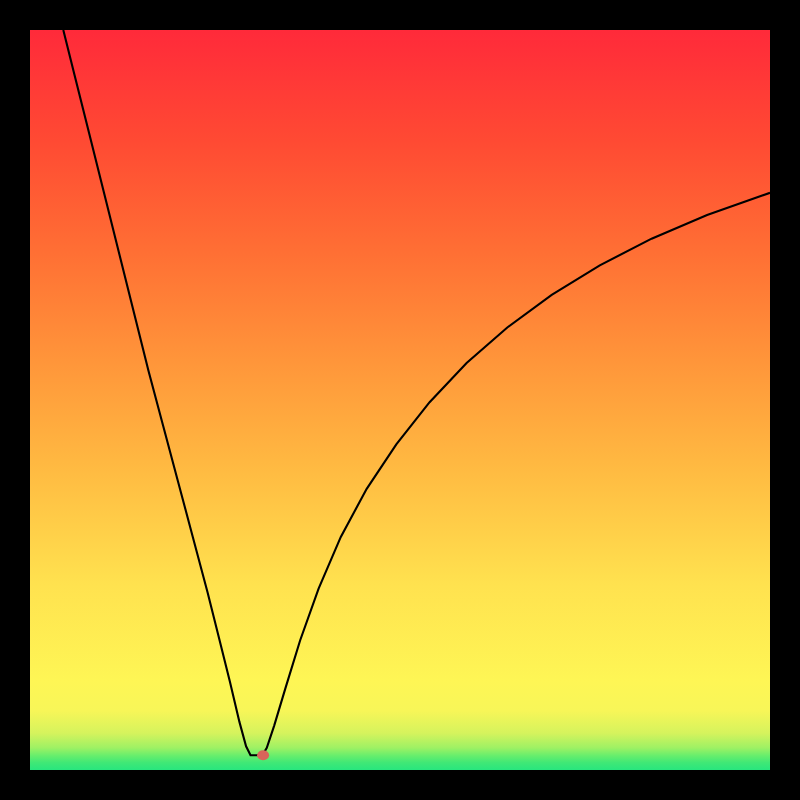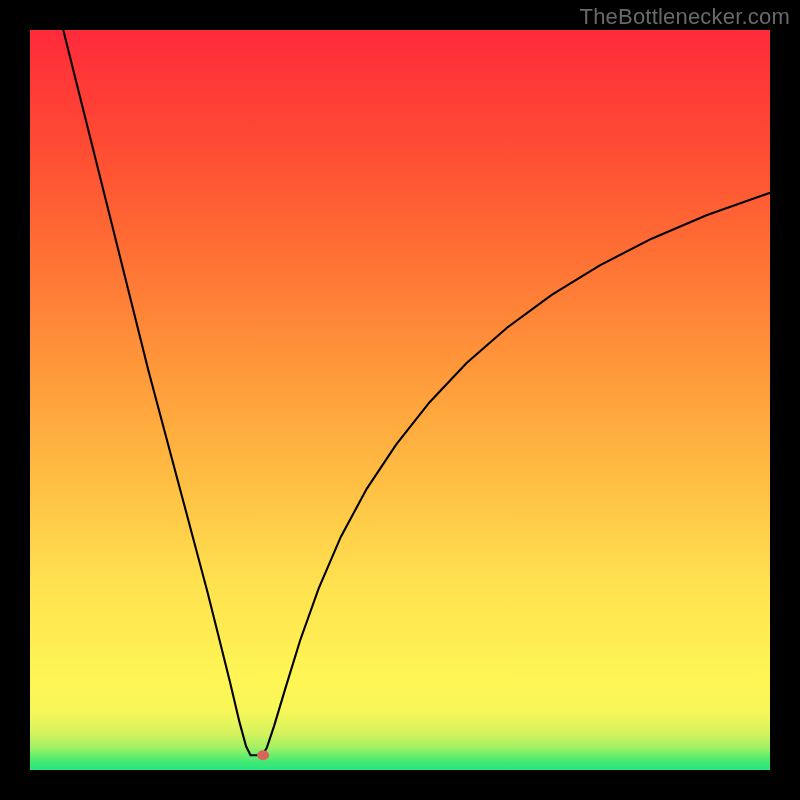--- a/index.html
+++ b/index.html
@@ -33,21 +33,20 @@
     font-size: 22px;
     letter-spacing: 0.2px;
     font-weight: 500;
     user-select: none;
   }
 </style>
 </head>
 <body>
 
 <div class="frame">
-  <div class="watermark">TheBottlenecker.com</div>
   <svg class="plot" viewBox="0 0 100 100" preserveAspectRatio="none">
     <defs>
       <linearGradient id="bg-grad" x1="0" y1="1" x2="0" y2="0">
           <stop offset="0.00%" stop-color="#28e67e"></stop>
           <stop offset="1.00%" stop-color="#40e876"></stop>
           <stop offset="2.00%" stop-color="#6aee6c"></stop>
           <stop offset="3.00%" stop-color="#9ef164"></stop>
           <stop offset="5.00%" stop-color="#d6f35d"></stop>
           <stop offset="8.00%" stop-color="#f7f658"></stop>
           <stop offset="12.00%" stop-color="#fef655"></stop>

